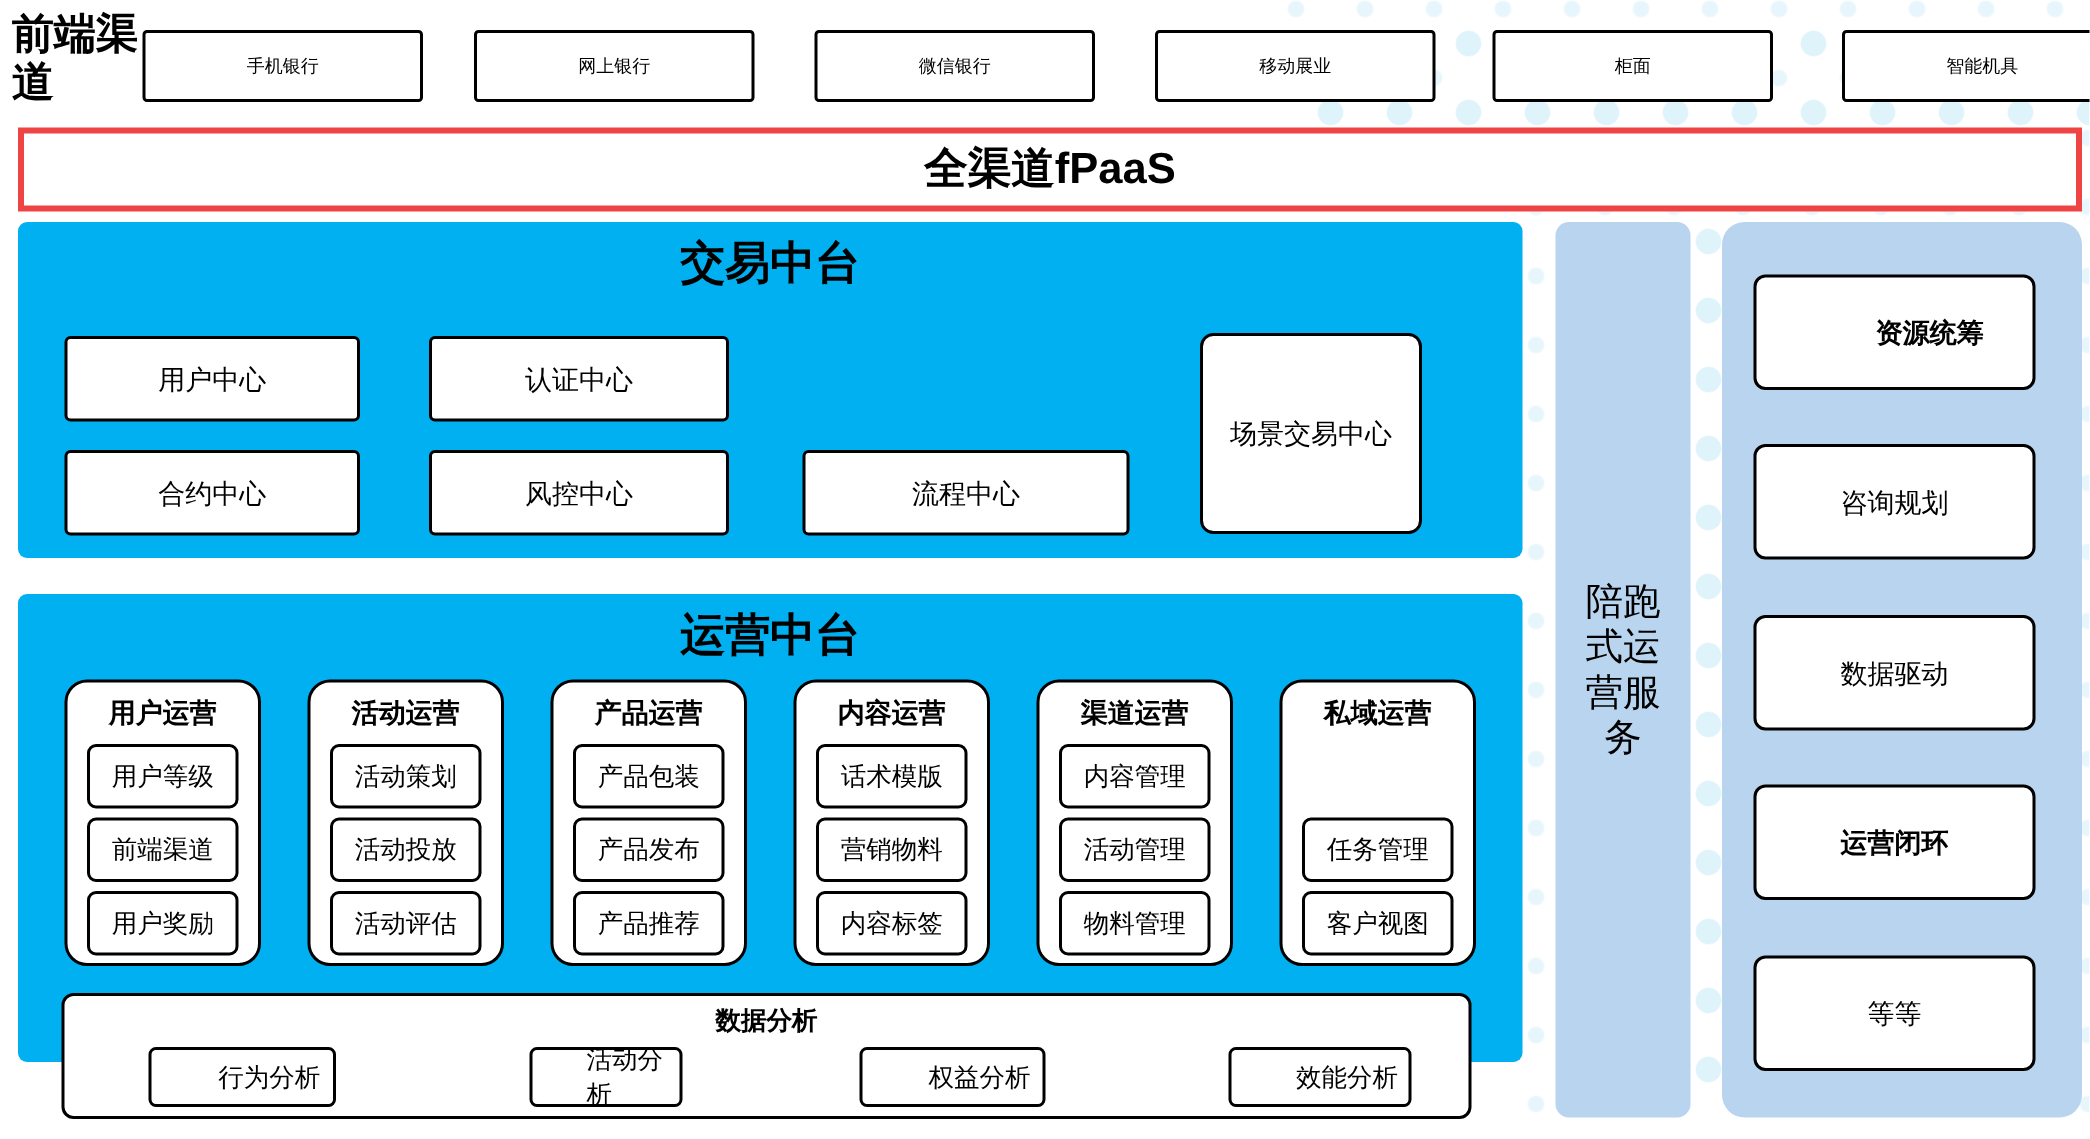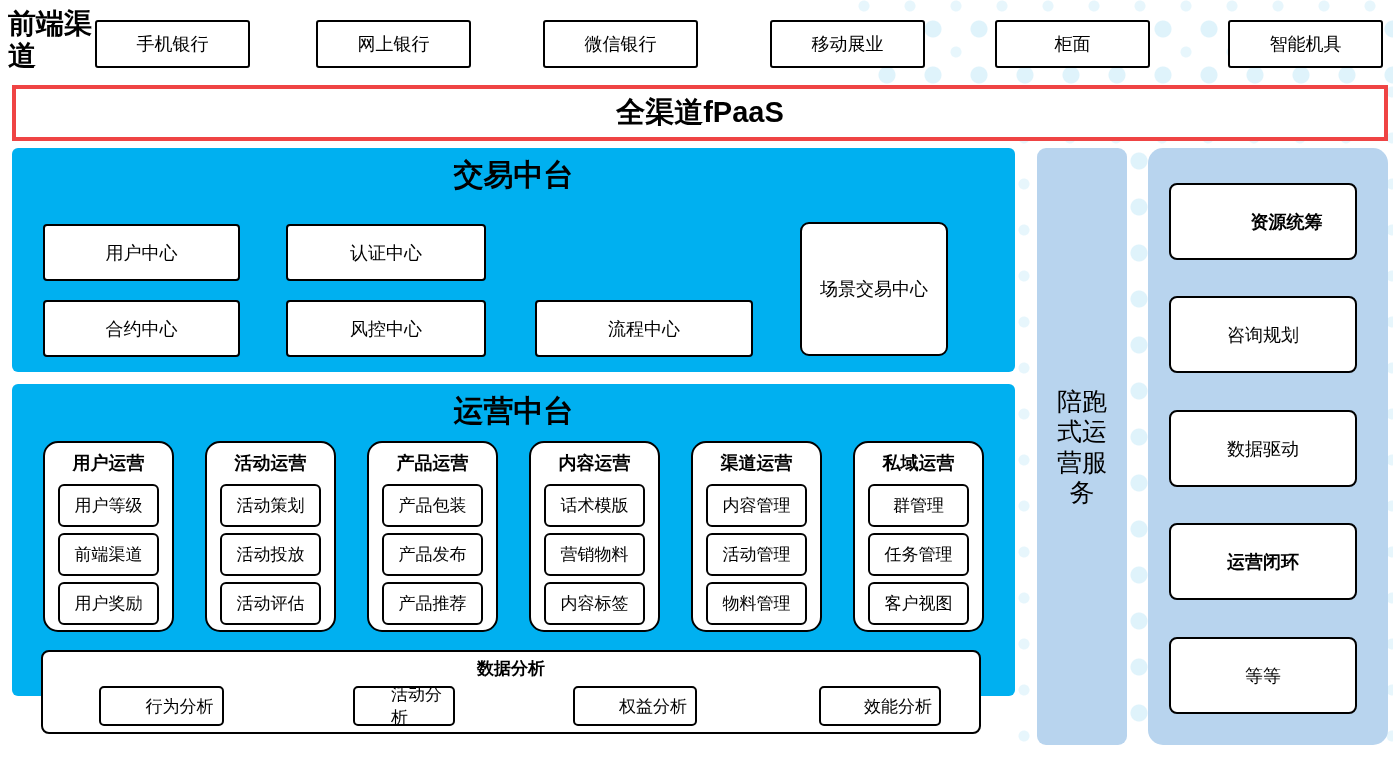--- a/index.html
+++ b/index.html
@@ -18,37 +18,37 @@
   .dots-top   { left:856px;  top:0;    width:537px; height:86px;  }
   .dots-right { left:1016px; top:86px; width:377px; height:662px; }
 
   
   .front-label {
     position:absolute; left:8px; top:8px; width:90px; z-index:2;
     font-family:"Liberation Serif", serif; font-weight:bold;
     font-size:28px; line-height:1.16; text-align:left;
   }
   .chan {
-    position:absolute; top:20px; width:155px; height:48px; z-index:2;
+    position:absolute; top:20px; width:187px; height:48px; z-index:2;
     background:#fff; border:2px solid #000; border-radius:3px;
     display:flex; align-items:center; justify-content:center;
-    font-size:18px; font-weight:500;
+    font-size:12px; font-weight:500;
   }
 
   .fpaas {
     position:absolute; left:12px; top:85px; width:1376px; height:56px; z-index:2;
     background:#fff; border:4px solid #ef4444;
     display:flex; align-items:center; justify-content:center;
     font-size:29px; font-weight:700;
   }
 
   
   .panel { position:absolute; left:12px; width:1003px; background:#00B0F0; border-radius:6px; z-index:1; }
   .panel-trans { top:148px; height:224px; }
-  .panel-ops   { top:384px; height:312px; }
+  .panel-ops   { top:396px; height:312px; }
   .panel-title {
     position:absolute; left:0; top:7px; width:100%; text-align:center;
     font-family:"Liberation Serif", serif; font-weight:bold; font-size:30px;
   }
 
   .tbox {
     position:absolute; height:57px;
     background:#fff; border:2px solid #000; border-radius:4px;
     display:flex; align-items:center; justify-content:center;
     font-size:18px; font-weight:500;
@@ -183,21 +183,20 @@
 
     <div class="group g5">
       <div class="group-title">渠道运营</div>
       <div class="gbox gb-1">内容管理</div>
       <div class="gbox gb-2">活动管理</div>
       <div class="gbox gb-3">物料管理</div>
     </div>
 
     <div class="group g6">
       <div class="group-title">私域运营</div>
-      <div class="gbox gb-1">群管理</div>
       <div class="gbox gb-2">任务管理</div>
       <div class="gbox gb-3">客户视图</div>
     </div>
 
     <div class="analysis">
       <div class="analysis-title">数据分析</div>
       <div class="abox ab-1">行为分析</div>
       <div class="abox ab-2">活动分析</div>
       <div class="abox ab-3">权益分析</div>
       <div class="abox ab-4">效能分析</div>

